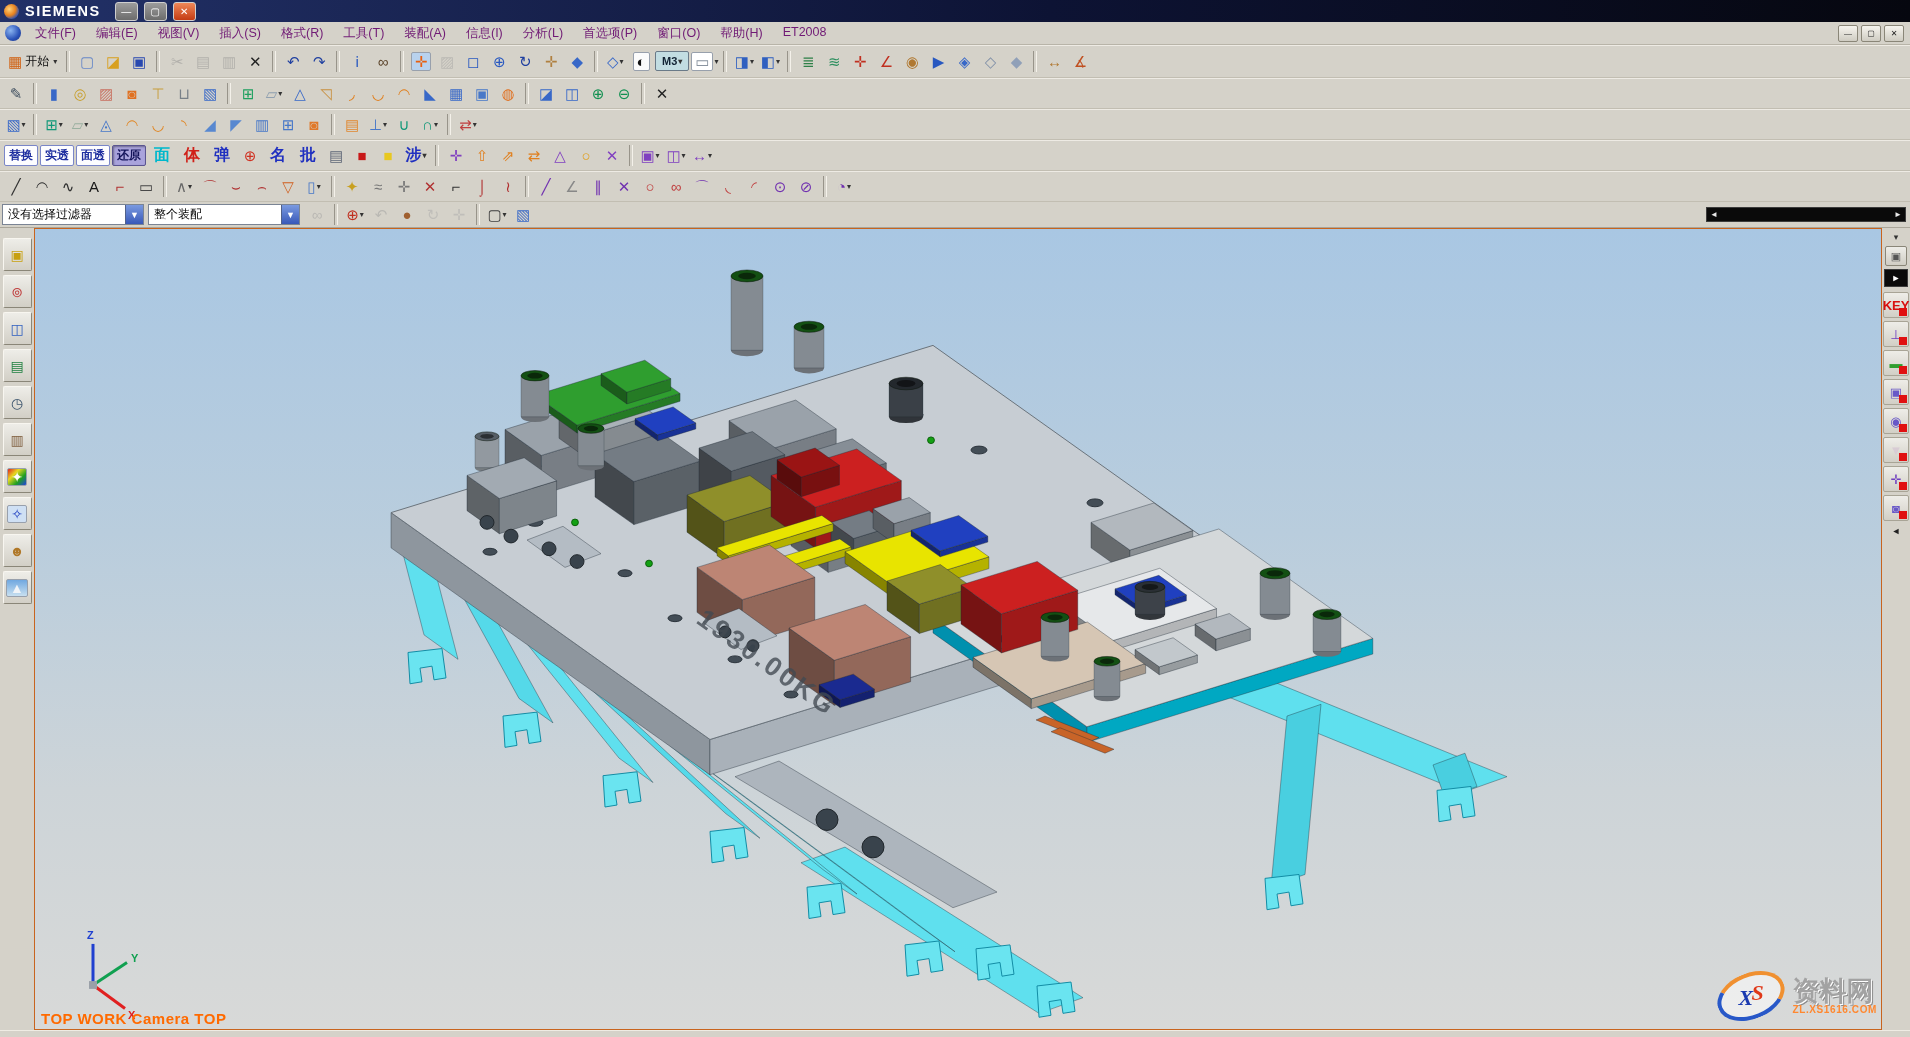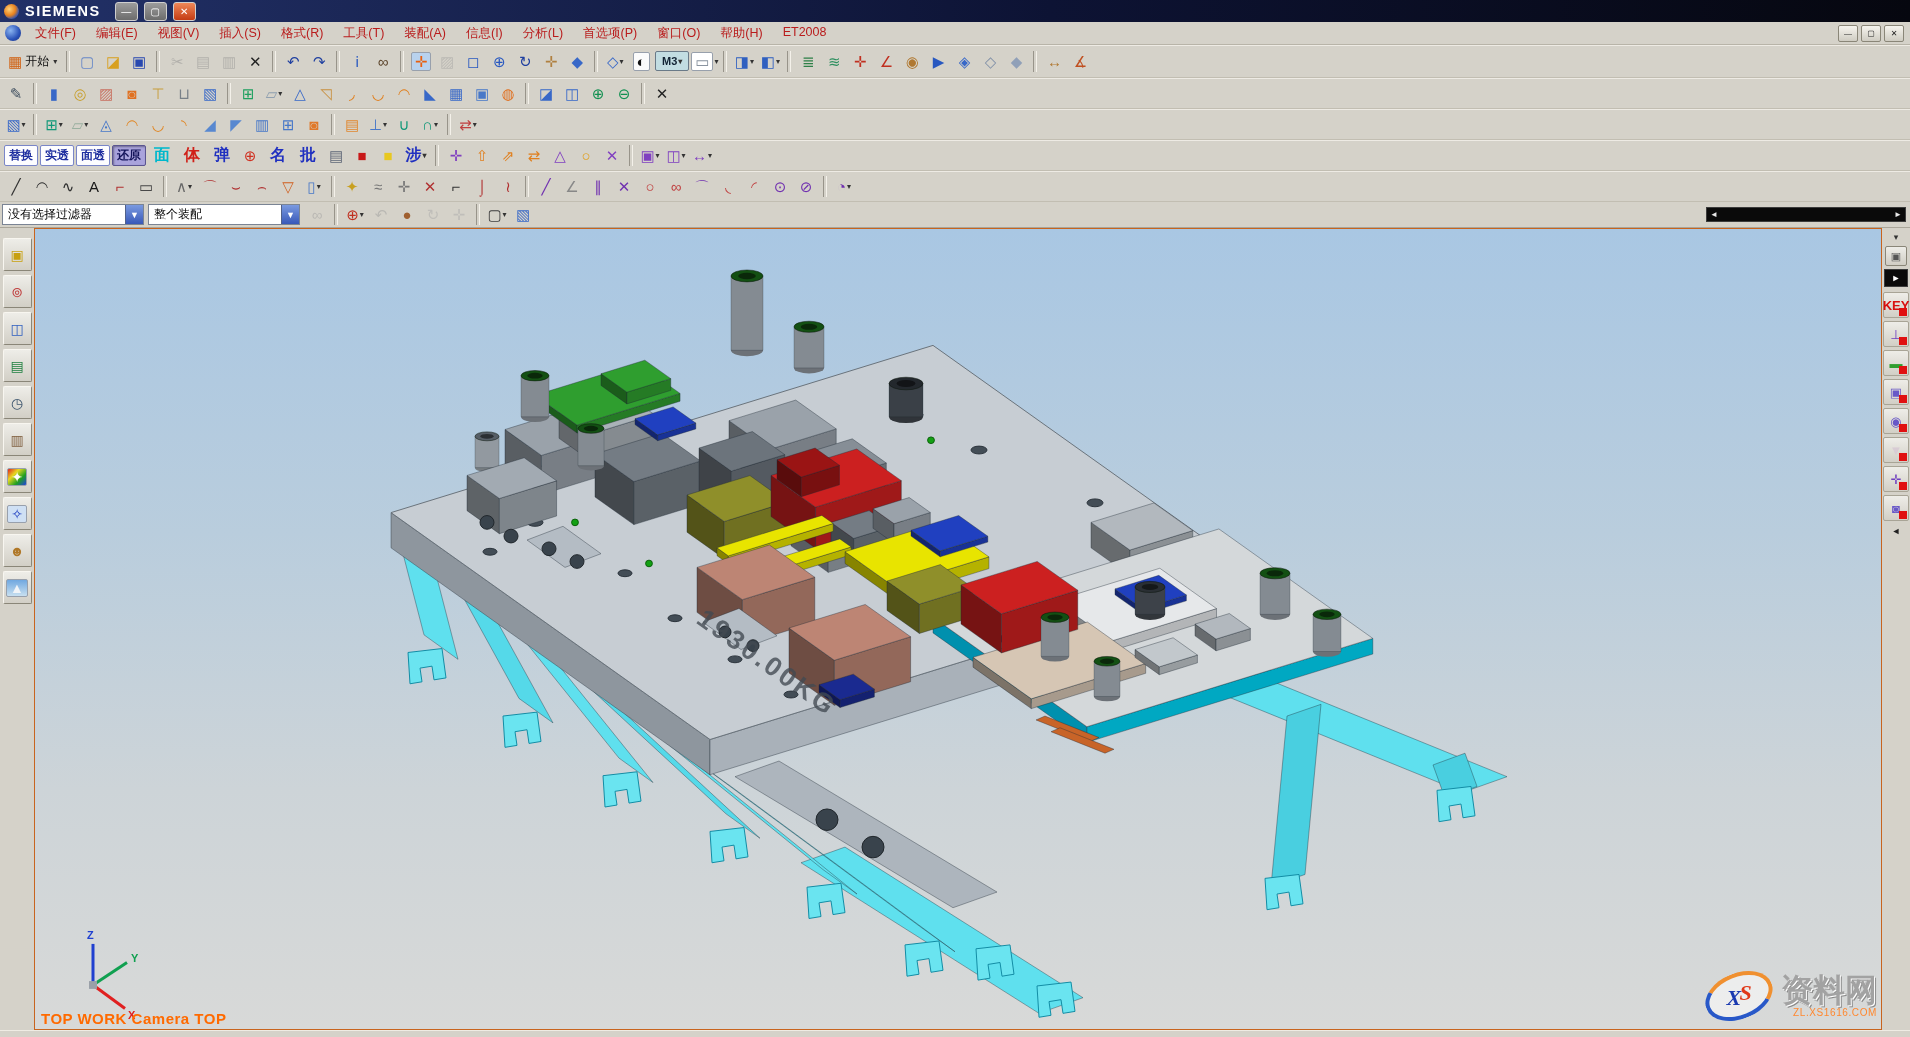--- a/index.html
+++ b/index.html
@@ -16,21 +16,21 @@
   .wbtn{width:21px;height:17px;display:flex;align-items:center;justify-content:center;font-size:10px;
     color:#fff;background:linear-gradient(#9c9c9c,#6c6c6c);border:1px solid #cfcfcf;border-radius:3px;flex:none;}
   .wbtn.close{background:linear-gradient(#f08858,#c43c14);}
 
   
   .menubar{height:22px;background:#d5d2c9;display:flex;align-items:center;padding:0 3px;
     border-bottom:1px solid #b8b4a8;flex:none;}
   .nxico{width:16px;height:16px;border-radius:50%;margin:0 4px 0 2px;flex:none;
     background:radial-gradient(circle at 35% 35%,#8ab4f0,#2a52b8 60%,#16307a);}
   .menus{display:flex;}
-  .mitem{padding:2px 10px;font-size:12.5px;color:#b91c1c;white-space:nowrap;}
+  .mitem{padding:2px 10px;font-size:12.5px;color:#701a75;white-space:nowrap;}
   .mdi{margin-left:auto;display:flex;gap:3px;padding-right:3px;}
   .mbtn{width:18px;height:15px;background:linear-gradient(#f6f4ee,#cfccc2);border:1px solid #8a8678;
     border-radius:2px;font-size:8px;display:flex;align-items:center;justify-content:center;color:#222;}
 
   
   .trow{background:#d5d2c9;display:flex;align-items:center;padding:1px 3px;flex:none;
     border-bottom:1px solid #c2beb2;box-shadow:inset 0 1px 0 #eeebe4;height:28px;}
   .trow.r1{height:30px;}
   .tbtn{min-width:24px;height:22px;display:inline-flex;align-items:center;justify-content:center;
     position:relative;margin:0 1px;border-radius:2px;flex:none;}
@@ -88,22 +88,22 @@
 
   
   .watermark{position:absolute;right:4px;bottom:10px;display:flex;align-items:center;gap:7px;z-index:5;}
   .wm-oval{width:62px;height:38px;border-radius:50%;border:4px solid;
     border-color:#f09030 #f09030 #2858c8 #2858c8;transform:rotate(-22deg);
     display:flex;align-items:center;justify-content:center;
     font-style:italic;font-weight:bold;font-size:22px;font-family:"Liberation Serif",serif;background:rgba(255,255,255,.55);}
   .wm-oval .wx{color:#1a3ab0;transform:rotate(22deg);}
   .wm-oval .ws{color:#e03818;transform:rotate(22deg);}
   .wm-col{display:flex;flex-direction:column;line-height:1.05;}
-  .wm-name{font-size:32px;font-weight:bold;color:#a2a2a2;text-shadow:1px 1px 0 #ffffff,2px 2px 0 #8a8a8a;}
-  .wm-url{font-size:10px;color:#ff8830;font-weight:normal;letter-spacing:.6px;text-align:right;}
+  .wm-name{font-size:27px;font-weight:bold;color:#a2a2a2;text-shadow:1px 1px 0 #ffffff,2px 2px 0 #8a8a8a;}
+  .wm-url{font-size:10px;color:#ff8830;font-weight:bold;letter-spacing:.6px;text-align:right;}
 
   .bottomstrip{height:6px;background:#d5d2c9;border-top:1px solid #efece4;flex:none;}
 </style>
 </head>
 <body>
 
 <div class="win">
 
   <div class="titlebar">
     <span class="appicon"></span>

